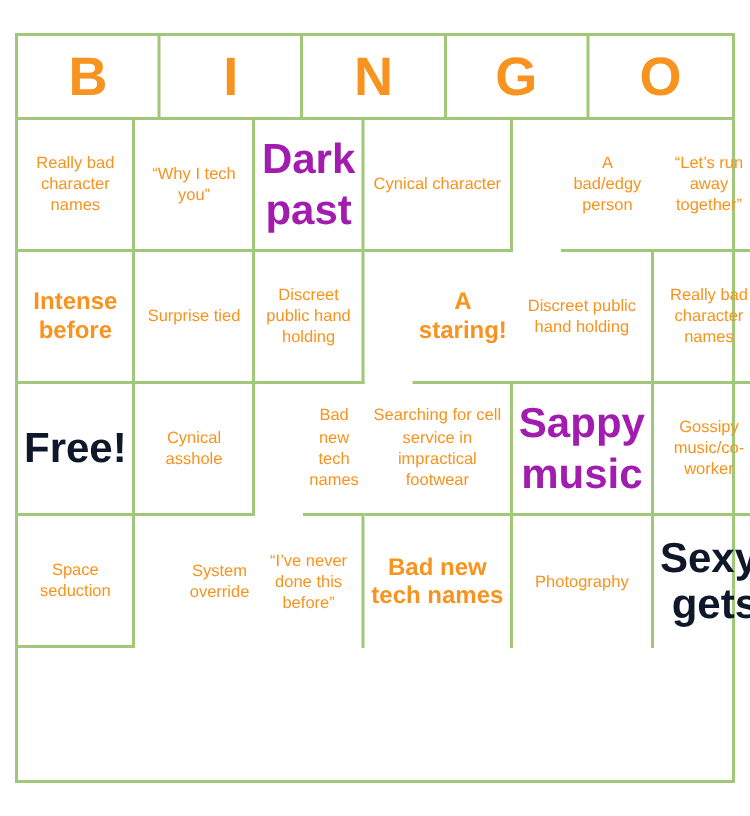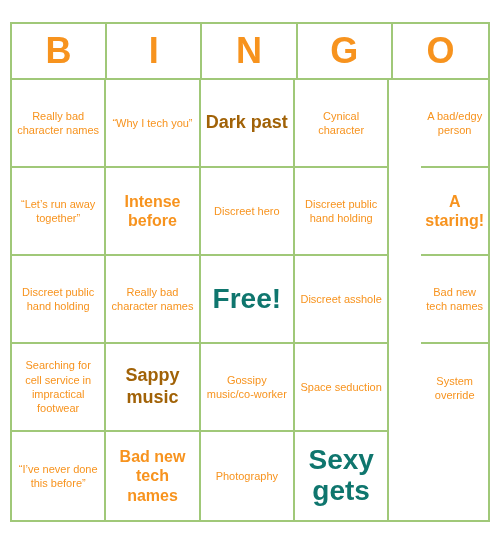--- a/index.html
+++ b/index.html
@@ -25,57 +25,58 @@
       text-align: center;
       font-size: 36px;
       font-weight: bold;
       color: #f7931e;
       padding: 6px 0;
       border-right: 2px solid #a0c878;
     }
     .bingo-header-cell:last-child { border-right: none; }
     .bingo-grid {
       display: grid;
-      grid-template-columns: repeat(5, 1fr);
+      grid-template-columns: repeat(6, 1fr);
       grid-template-rows: repeat(5, 88px);
     }
     .bingo-cell {
       border-right: 2px solid #a0c878;
       border-bottom: 2px solid #a0c878;
       display: flex;
       align-items: center;
       justify-content: center;
       text-align: center;
       padding: 4px;
       color: #f7931e;
     }
     .bingo-cell:nth-child(5n) { border-right: none; margin-left: 32px; }
     .bingo-grid .bingo-cell:nth-last-child(-n+5) { border-bottom: none; }
     .cell-text {
       font-size: 11px;
       line-height: 1.3;
       color: #f7931e;
     }
     .cell-text-large {
-      font-size: 18px;
+      font-size: 28px;
       font-weight: bold;
-      color: #a16207;
+      color: #a21caf;
       line-height: 1.2;
     }
     .cell-text-medium {
       font-size: 16px;
       font-weight: bold;
       color: #f7931e;
       line-height: 1.2;
     }
     .cell-text-xl {
       font-size: 28px;
       font-weight: bold;
-      color: #0f766e;
+      color: #0f172a;
       line-height: 1.1;
+      text-align: right;
     }
   </style>
 </head>
 <body>
 
 <div class="bingo-card">
   <div class="bingo-header">
   <div class="bingo-header-cell">B</div>
       <div class="bingo-header-cell">I</div>
       <div class="bingo-header-cell">N</div>
@@ -98,39 +99,39 @@
       <div class="bingo-cell">
         <span class="cell-text">A bad/edgy person</span>
       </div>
       <div class="bingo-cell">
         <span class="cell-text">“Let’s run away together”</span>
       </div>
       <div class="bingo-cell">
         <span class="cell-text-medium">Intense before</span>
       </div>
       <div class="bingo-cell">
-        <span class="cell-text">Discreet hero</span>
+        <span class="cell-text">Surprise tied</span>
       </div>
       <div class="bingo-cell">
         <span class="cell-text">Discreet public hand holding</span>
       </div>
       <div class="bingo-cell">
         <span class="cell-text-medium">A staring!</span>
       </div>
       <div class="bingo-cell">
         <span class="cell-text">Discreet public hand holding</span>
       </div>
       <div class="bingo-cell">
         <span class="cell-text">Really bad character names</span>
       </div>
       <div class="bingo-cell">
         <span class="cell-text-xl">Free!</span>
       </div>
       <div class="bingo-cell">
-        <span class="cell-text">Discreet asshole</span>
+        <span class="cell-text">Cynical asshole</span>
       </div>
       <div class="bingo-cell">
         <span class="cell-text">Bad new tech names</span>
       </div>
       <div class="bingo-cell">
         <span class="cell-text">Searching for cell service in impractical footwear</span>
       </div>
       <div class="bingo-cell">
         <span class="cell-text-large">Sappy music</span>
       </div>

